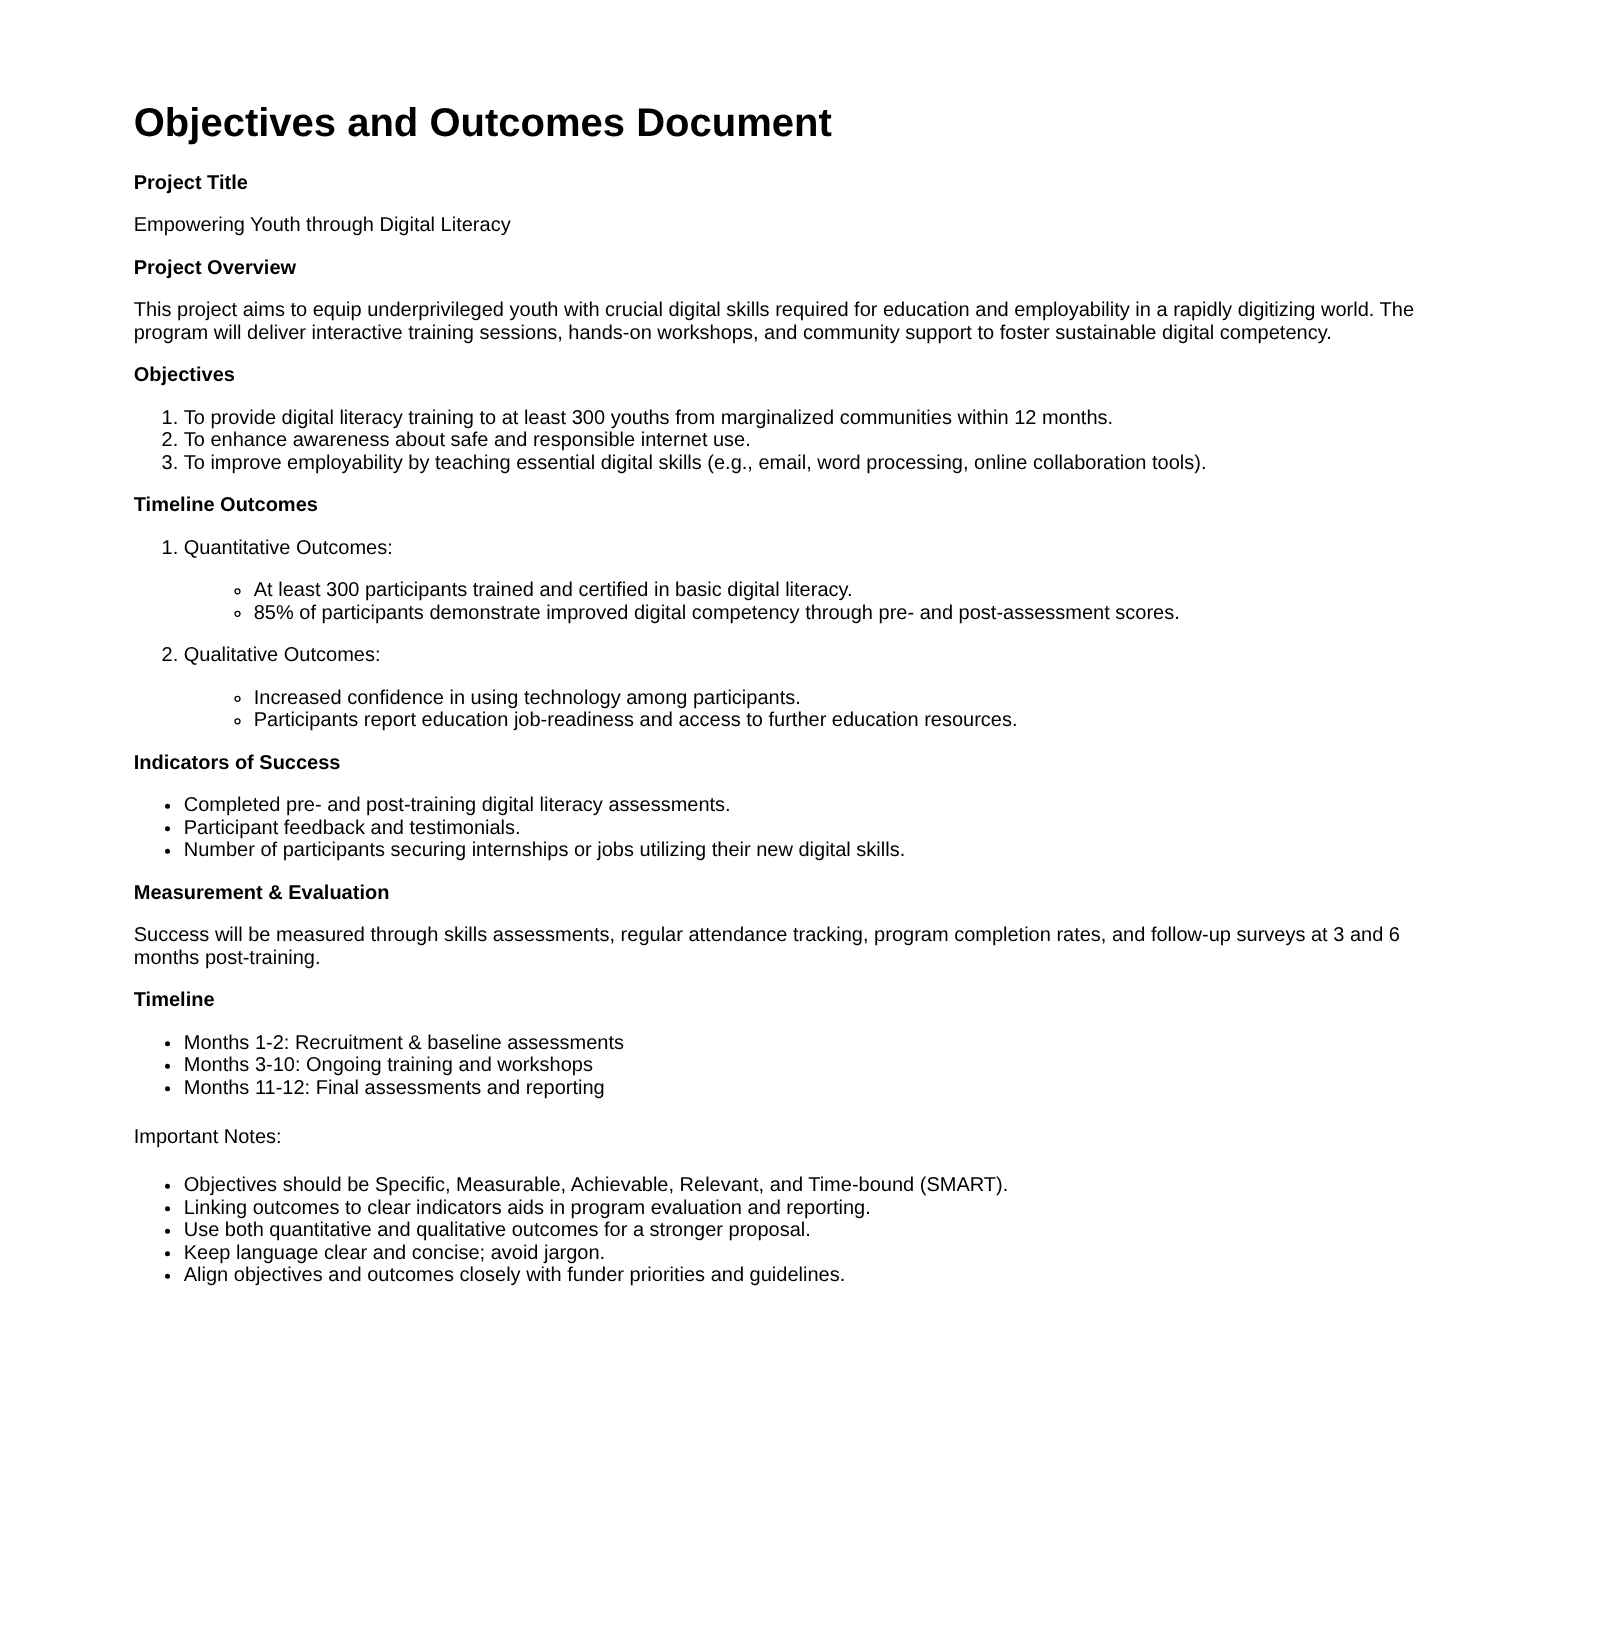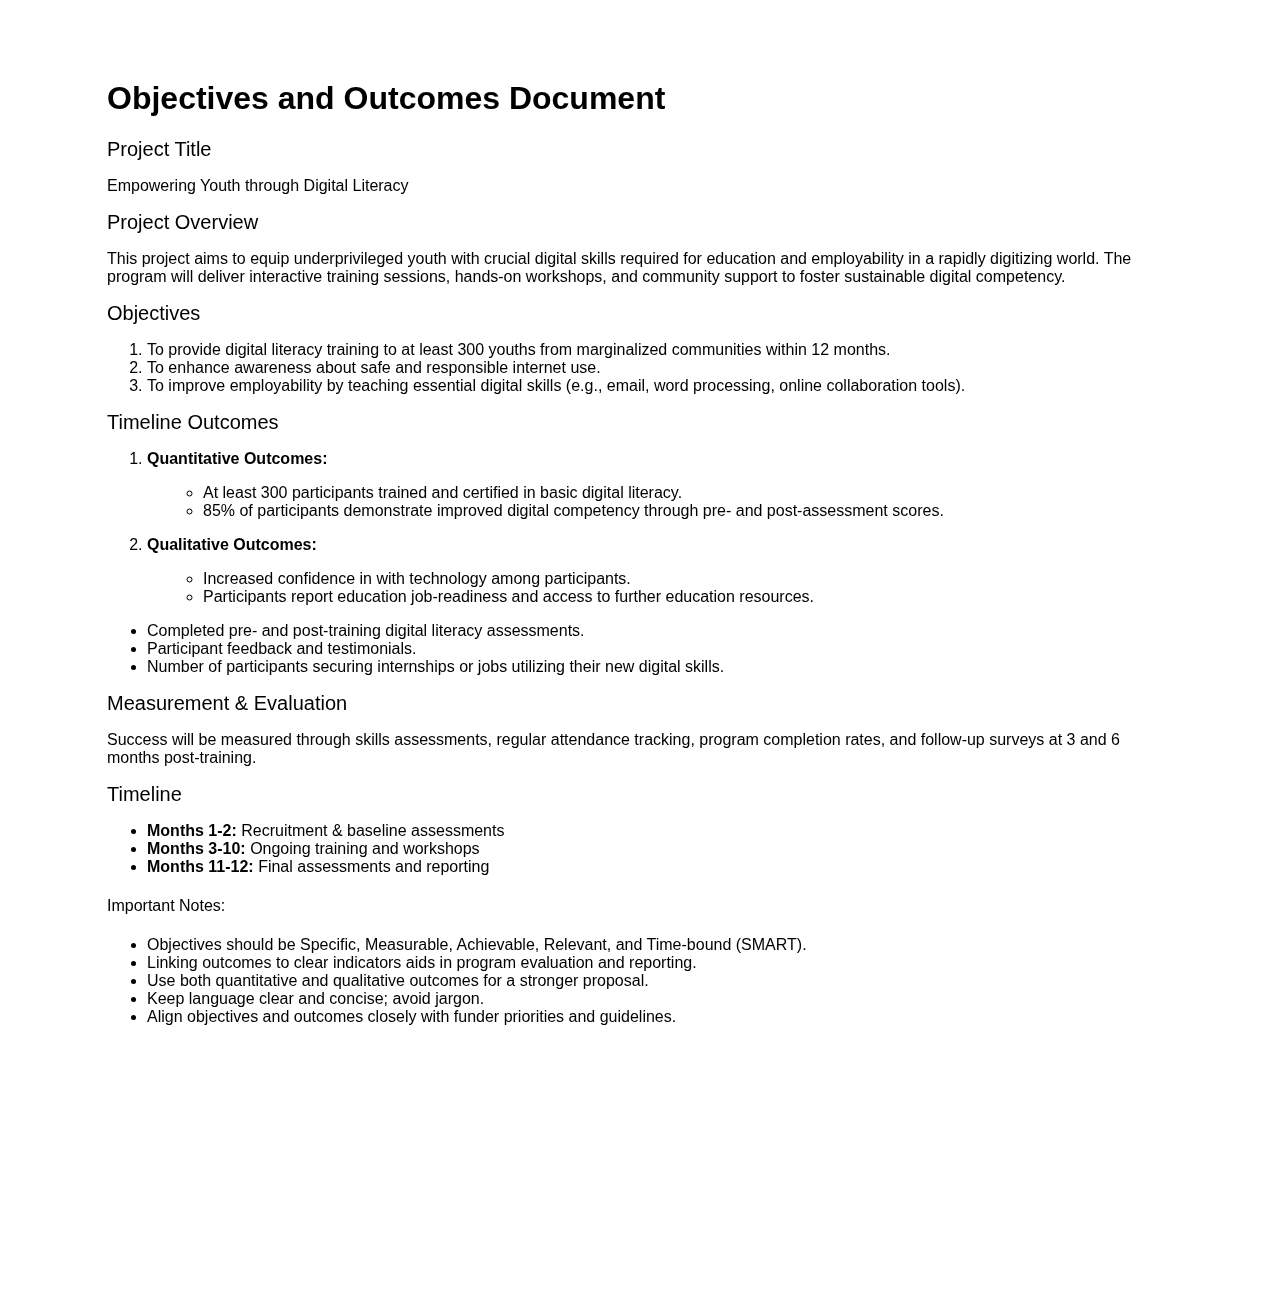--- a/index.html
+++ b/index.html
@@ -21,22 +21,22 @@
     margin-left: 107px;
     width: 1040px;
   }
   h1 {
     font-size: 32px;
     font-weight: bold;
     margin: 21px 0;
     line-height: normal;
   }
   h2 {
-    font-size: 20px;
-    font-weight: normal;
+    font-size: 16px;
+    font-weight: bold;
     margin: 7px 0;
     line-height: normal;
   }
   h4 {
     font-size: 16px;
     font-weight: normal;
     margin: 21px 0;
     line-height: normal;
   }
   p {
@@ -47,21 +47,21 @@
     margin: 16px 0;
     padding-left: 40px;
     line-height: normal;
   }
   ul { list-style-type: disc; }
   li ul {
     list-style-type: circle;
     margin: 16px;
   }
   section { margin: 0; }
-  strong { font-weight: bold; }
+  strong { font-weight: normal; }
 </style>
 </head>
 <body>
 
 <div class="page">
   <div class="content">
 
     <h1>Objectives and Outcomes Document</h1>
 
     <section>
@@ -89,28 +89,29 @@
         <li>
           <strong>Quantitative Outcomes:</strong>
           <ul>
             <li>At least 300 participants trained and certified in basic digital literacy.</li>
             <li>85% of participants demonstrate improved digital competency through pre- and post-assessment scores.</li>
           </ul>
         </li>
         <li>
           <strong>Qualitative Outcomes:</strong>
           <ul>
-            <li>Increased confidence in with technology among participants.</li>
+            <li>Increased confidence in using technology among participants.</li>
             <li>Participants report education job-readiness and access to further education resources.</li>
           </ul>
         </li>
       </ol>
     </section>
 
     <section>
+      <h2>Indicators of Success</h2>
       <ul>
         <li>Completed pre- and post-training digital literacy assessments.</li>
         <li>Participant feedback and testimonials.</li>
         <li>Number of participants securing internships or jobs utilizing their new digital skills.</li>
       </ul>
     </section>
 
     <section>
       <h2>Measurement &amp; Evaluation</h2>
       <p>Success will be measured through skills assessments, regular attendance tracking, program completion rates, and follow-up surveys at 3 and 6 months post-training.</p>

